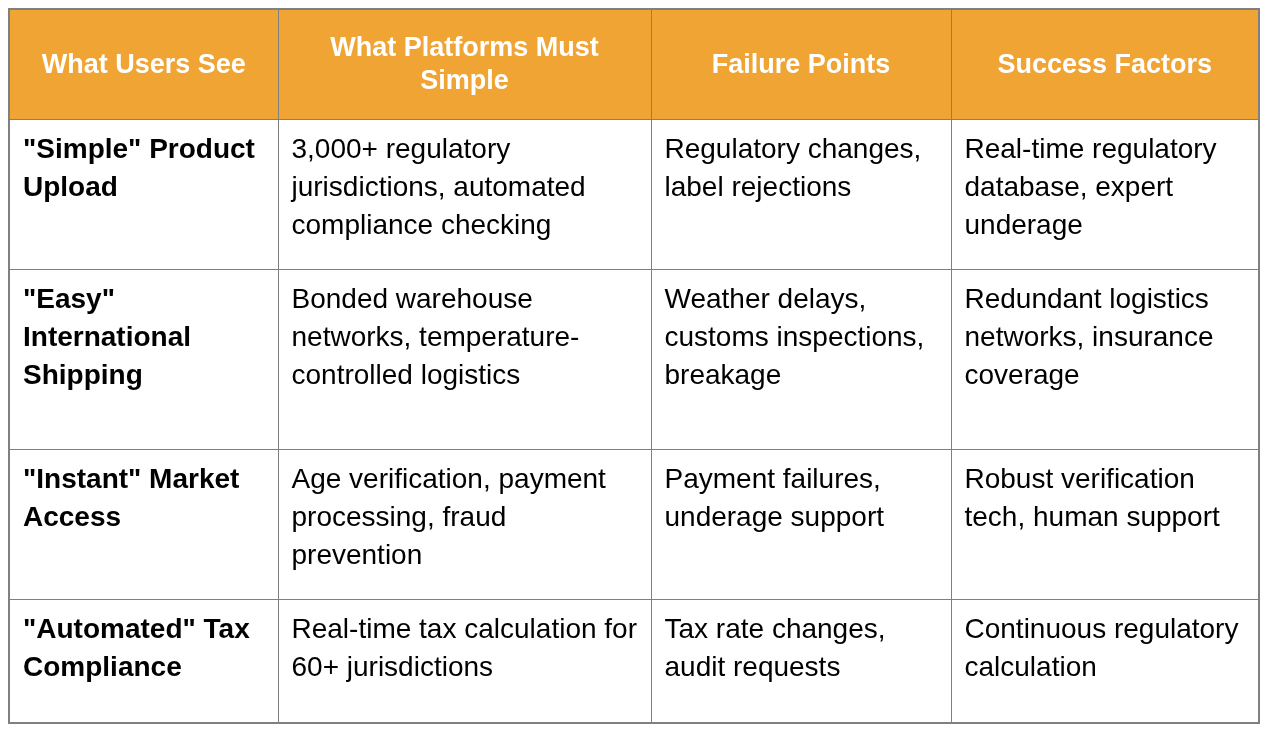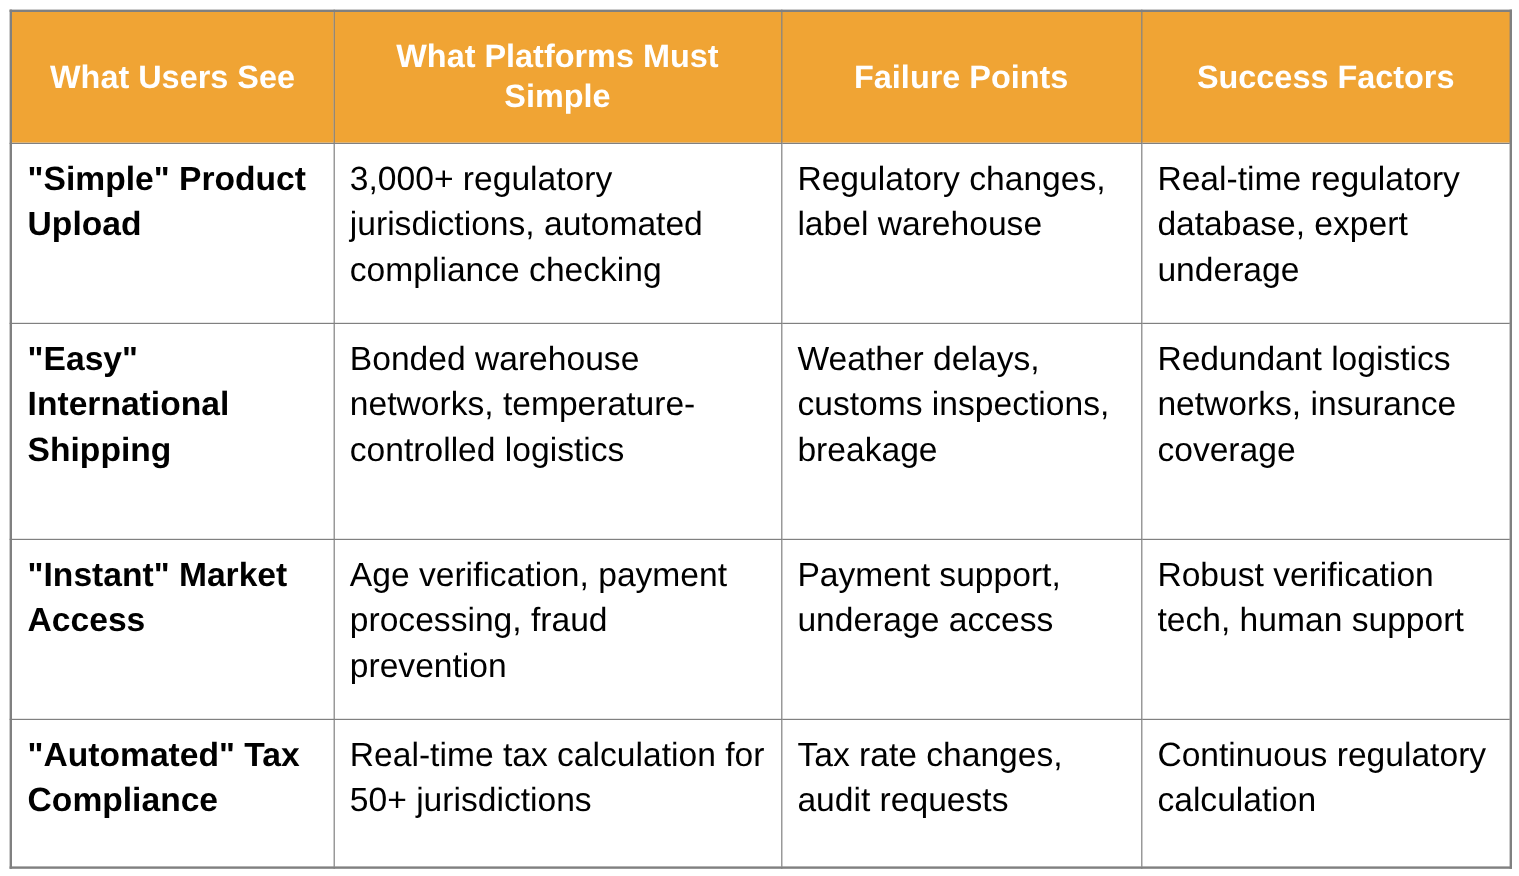--- a/index.html
+++ b/index.html
@@ -82,36 +82,36 @@
         <th>What Users See</th>
         <th>What Platforms Must Simple</th>
         <th>Failure Points</th>
         <th>Success Factors</th>
       </tr>
     </thead>
     <tbody>
       <tr class="row-0">
         <td class="col-users">"Simple" Product Upload</td>
         <td class="col-platforms">3,000+ regulatory jurisdictions, automated compliance checking</td>
-        <td class="col-failure">Regulatory changes, label warehouse</td>
+        <td class="col-failure">Regulatory changes, label rejections</td>
         <td class="col-success">Real-time regulatory database, expert underage</td>
       </tr>
       <tr class="row-1">
         <td class="col-users">"Easy" International Shipping</td>
         <td class="col-platforms">Bonded warehouse networks, temperature-controlled logistics</td>
         <td class="col-failure">Weather delays, customs inspections, breakage</td>
         <td class="col-success">Redundant logistics networks, insurance coverage</td>
       </tr>
       <tr class="row-2">
         <td class="col-users">"Instant" Market Access</td>
         <td class="col-platforms">Age verification, payment processing, fraud prevention</td>
-        <td class="col-failure">Payment support, underage access</td>
+        <td class="col-failure">Payment failures, underage support</td>
         <td class="col-success">Robust verification tech, human support</td>
       </tr>
       <tr class="row-3">
         <td class="col-users">"Automated" Tax Compliance</td>
-        <td class="col-platforms">Real-time tax calculation for 50+ jurisdictions</td>
+        <td class="col-platforms">Real-time tax calculation for 60+ jurisdictions</td>
         <td class="col-failure">Tax rate changes, audit requests</td>
         <td class="col-success">Continuous regulatory calculation</td>
       </tr>
     </tbody>
   </table>
 </div>
 
 </body></html>

